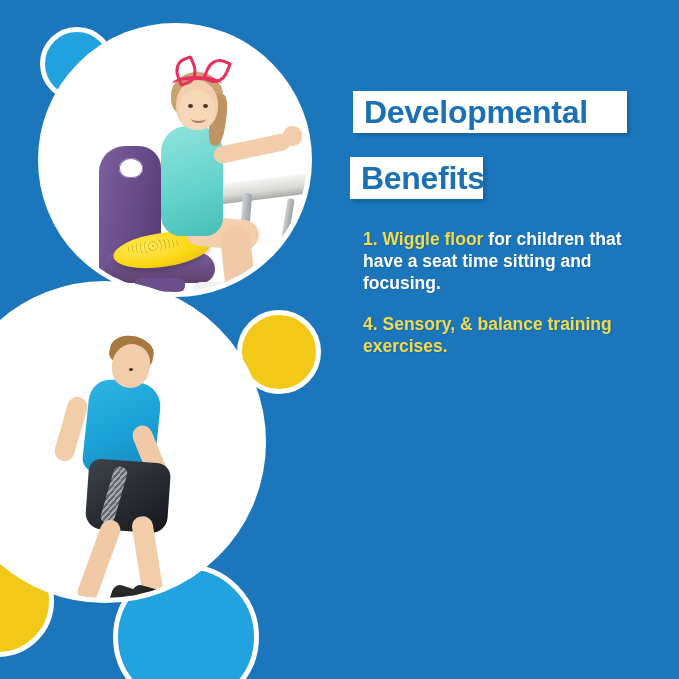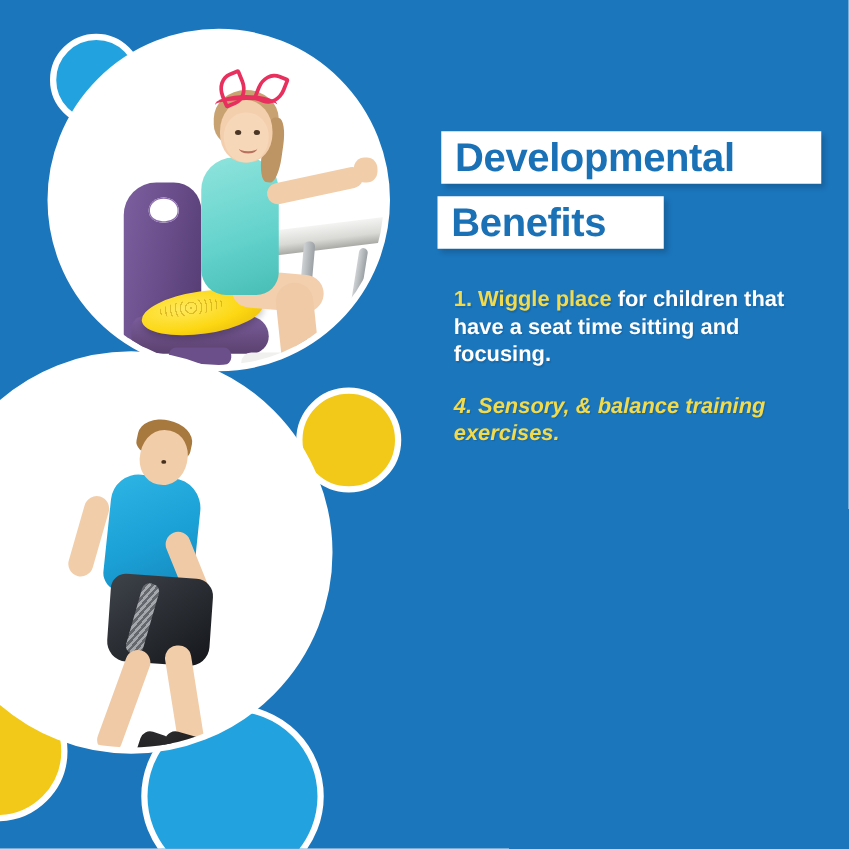--- a/index.html
+++ b/index.html
@@ -349,42 +349,42 @@
     left: 350px; top: 0;
     width: 329px; height: 679px;
   }
   .title-box {
     position: absolute;
     background: #ffffff;
     display: flex;
     align-items: center;
     box-shadow: 3px 3px 4px rgba(0,0,0,.16);
   }
-  .title-box-1 { left: 3px; top: 105px; width: 304px; height: 42px; }
-  .title-box-2 { left: 0px;  top: 157px; width: 181px; height: 42px; }
+  .title-box-1 { left: 3px; top: 91px; width: 274px; height: 42px; }
+  .title-box-2 { left: 0px;  top: 157px; width: 133px; height: 42px; }
   .title-text {
     color: #1b71b5;
     font-size: 32px;
     font-weight: bold;
     letter-spacing: -0.3px;
     line-height: 1;
     padding-left: 11px;
     white-space: nowrap;
   }
 
   .benefits { position: absolute; left: 13px; top: 228px; width: 300px; }
   .benefit {
     margin-bottom: 19px;
     color: #ffffff;
     font-size: 17.5px;
     font-weight: bold;
     line-height: 1.26;
     text-shadow: 1px 1px 1px rgba(0,0,0,.12);
   }
-  .benefit:last-child { margin-bottom: 16px; font-style: italic; }
+  .benefit:last-child { margin-bottom: 16px; }
   .hl { color: #f2da4d; }
 </style>
 </head>
 <body>
 
 <div id="page">
 
   <div class="deco deco-tl"></div>
   <div class="deco deco-yellow-right"></div>
   <div class="deco deco-yellow-bl"></div>
@@ -442,21 +442,21 @@
     <div class="title-box title-box-1">
       <span class="title-text">Developmental</span>
     </div>
     <div class="title-box title-box-2">
       <span class="title-text">Benefits</span>
     </div>
 
     <div class="benefits">
       <div class="benefit">
         <span class="hl">1.</span>
-        <span class="hl">Wiggle place</span><span> for children that have a seat time sitting and focusing.</span>
+        <span class="hl">Wiggle floor</span><span> for children that have a seat time sitting and focusing.</span>
       </div>
       <div class="benefit">
         <span class="hl">4.</span>
         <span class="hl">Sensory, &amp; balance training exercises.</span><span class="hl"></span>
       </div>
     </div>
 
   </div>
 </div>
 

